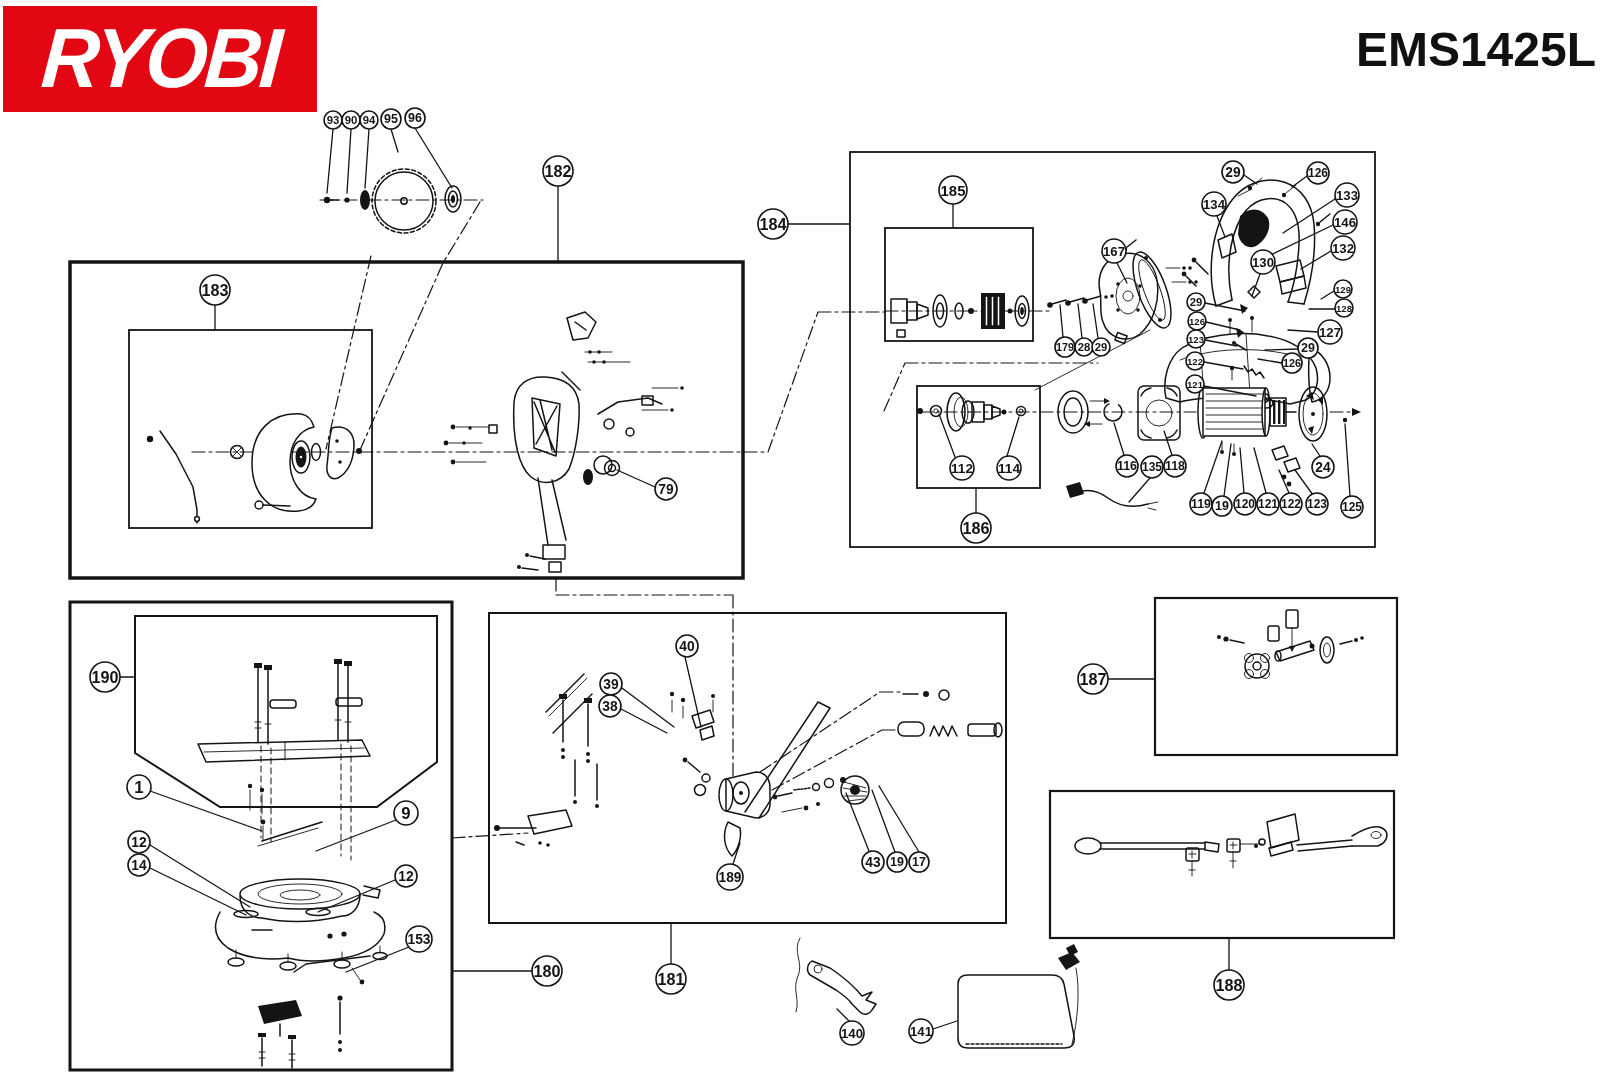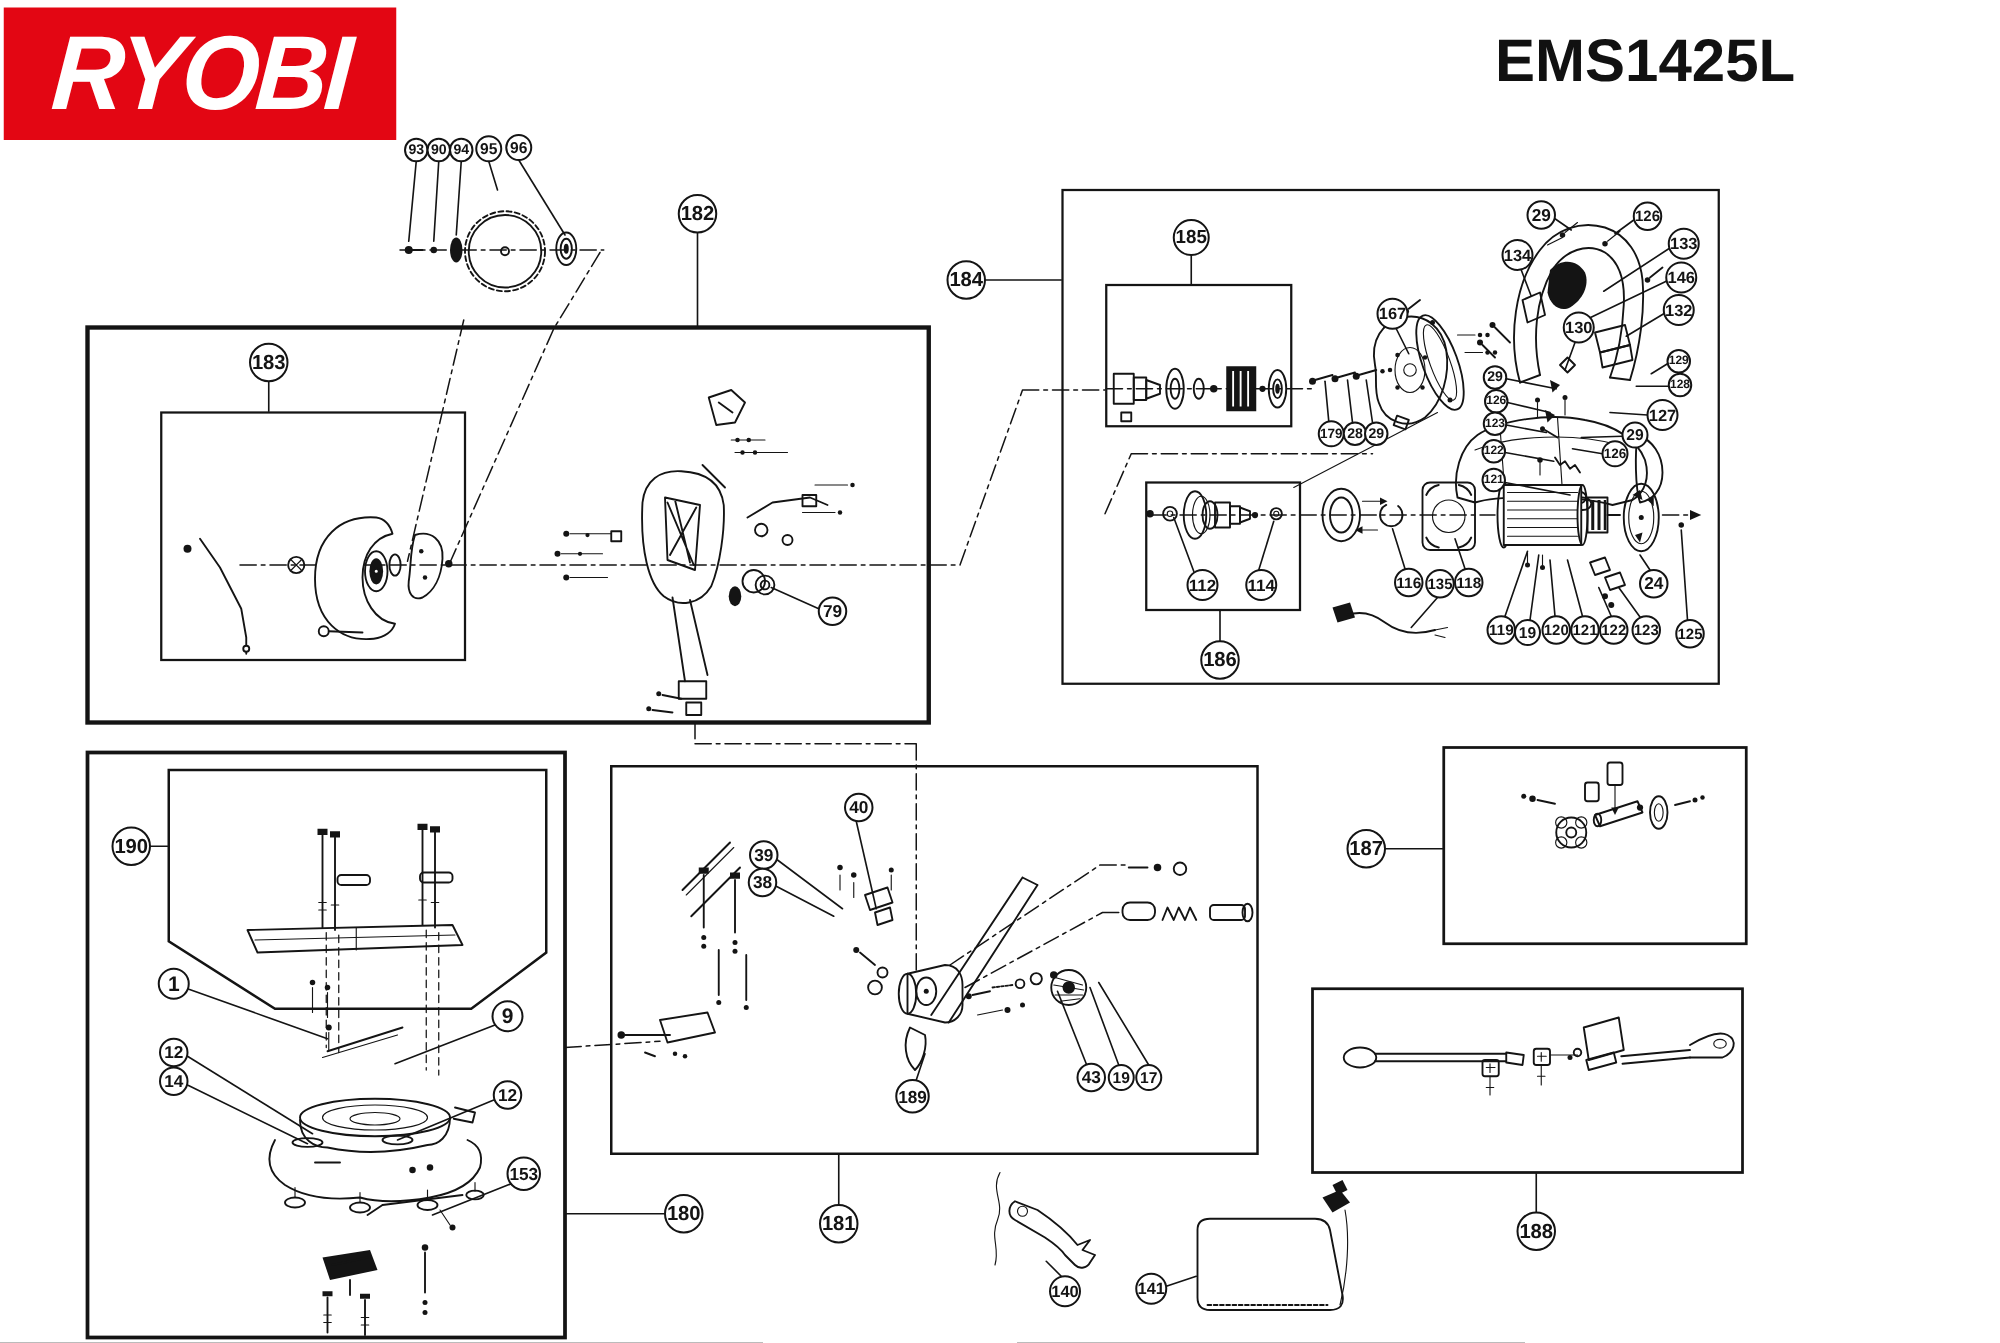--- a/index.html
+++ b/index.html
@@ -2,21 +2,21 @@
 <html><head>
 <meta charset="utf-8">
 <style>
   html,body{margin:0;padding:0;background:#888;}
   .stage{position:relative;width:1600px;height:1074px;background:#ffffff;overflow:hidden;
          font-family:"Liberation Sans",sans-serif;}
   .logo{position:absolute;left:3px;top:6px;width:314px;height:106px;display:flex;
         align-items:center;justify-content:center;}
   .logo-text{font-weight:bold;font-style:italic;font-size:80px;letter-spacing:-3px;
              transform:skewX(-4deg) scaleY(1.05);line-height:1;}
-  .model{position:absolute;right:4px;top:22px;width:400px;
+  .model{position:absolute;right:4px;top:22px;width:400px;text-align:right;
          font-weight:bold;font-size:48px;letter-spacing:0px;color:#111;}
   svg{position:absolute;left:0;top:0;}
   
   .art path,.art line,.art polyline,.art polygon,.art circle,.art ellipse,.art rect{
       stroke:#141414;fill:none;stroke-width:1.5;stroke-linecap:round;stroke-linejoin:round;}
   .art .f{fill:#141414;stroke:none;}
   .art .wf{fill:#ffffff;}
   .art .dd{stroke-dasharray:13 4 3 4;stroke-width:1.2;}
   .art .dash{stroke-dasharray:6 4;stroke-width:1;}
   .art .thin{stroke-width:.9;}

